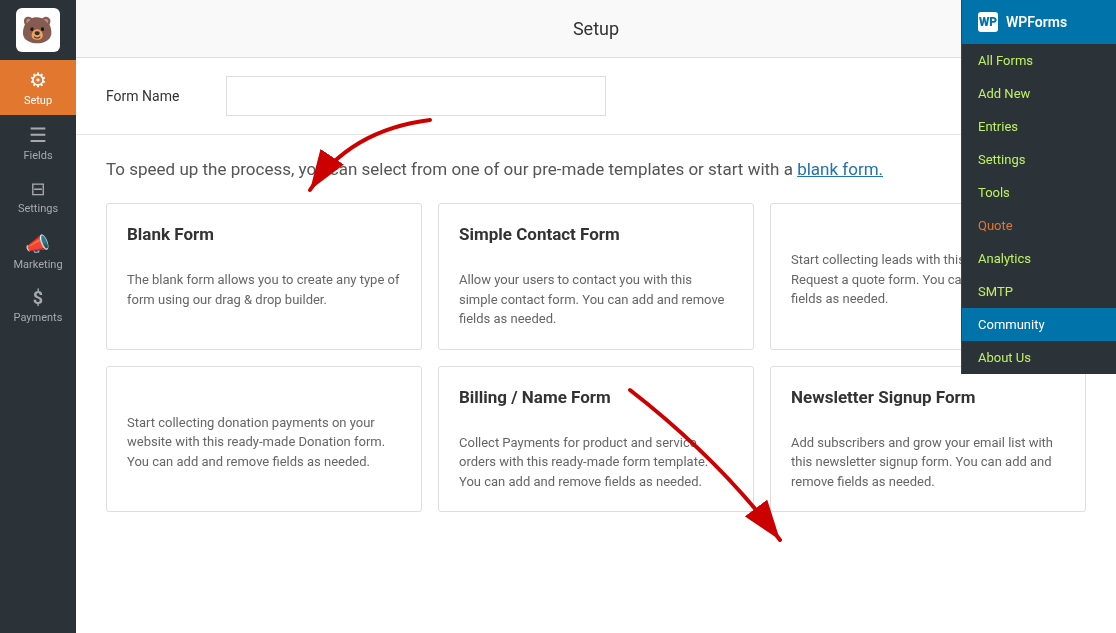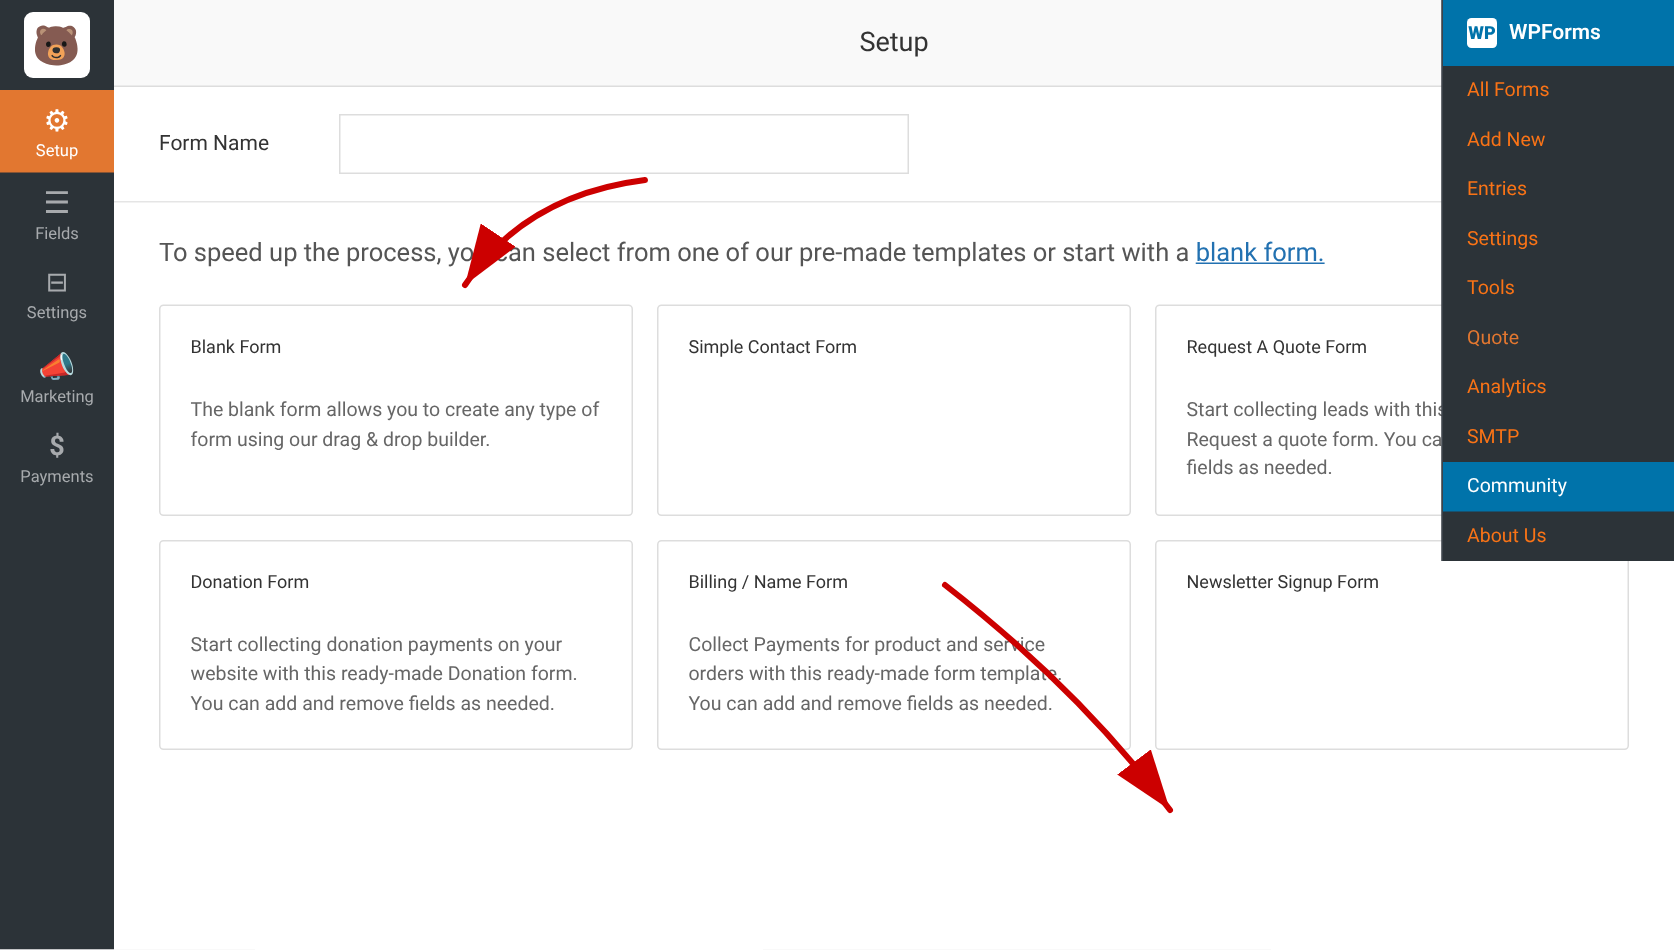--- a/index.html
+++ b/index.html
@@ -130,23 +130,23 @@
       gap: 16px;
     }
     .template-card {
       border: 1px solid #ddd;
       border-radius: 3px;
       padding: 20px;
       background: #fff;
       cursor: pointer;
     }
     .template-card-title {
-      font-size: 12px;
+      font-size: 17px;
       color: #333;
-      font-weight: 400;
+      font-weight: 700;
       margin-bottom: 10px;
     }
     .template-card-desc {
       font-size: 13px;
       color: #666;
       line-height: 1.5;
       margin-top: 26px;
     }
 
     
@@ -177,21 +177,21 @@
       display: flex;
       align-items: center;
       justify-content: center;
       color: #0073aa;
       font-size: 12px;
       font-weight: 900;
     }
     .dropdown-item {
       padding: 9px 16px;
       font-size: 13px;
-      color: #f97316;
+      color: #bef264;
       cursor: pointer;
       border-bottom: none;
     }
     .dropdown-item.active-item {
       color: #e27730;
     }
 
     
     .arrow-annotation {
       position: absolute;
@@ -253,35 +253,35 @@
           <span>To speed up the process, you can select from one of our pre-made templates or start with a</span>
           <a href="#">blank form.</a>
         </p>
         <div class="templates-grid" id="templates-grid">
         <div class="template-card">
       <div class="template-card-title">Blank Form</div>
       <div class="template-card-desc">The blank form allows you to create any type of form using our drag &amp; drop builder.</div>
     </div>
             <div class="template-card">
       <div class="template-card-title">Simple Contact Form</div>
-    </div>
-            <div class="template-card">
-      <div class="template-card-title">Request A Quote Form</div>
+      <div class="template-card-desc">Allow your users to contact you with this simple contact form. You can add and remove fields as needed.</div>
+    </div>
+            <div class="template-card">
       <div class="template-card-desc">Start collecting leads with this pre-made Request a quote form. You can add and remove fields as needed.</div>
     </div>
             <div class="template-card">
-      <div class="template-card-title">Donation Form</div>
       <div class="template-card-desc">Start collecting donation payments on your website with this ready-made Donation form. You can add and remove fields as needed.</div>
     </div>
             <div class="template-card">
       <div class="template-card-title">Billing / Name Form</div>
       <div class="template-card-desc">Collect Payments for product and service orders with this ready-made form template. You can add and remove fields as needed.</div>
     </div>
             <div class="template-card">
       <div class="template-card-title">Newsletter Signup Form</div>
+      <div class="template-card-desc">Add subscribers and grow your email list with this newsletter signup form. You can add and remove fields as needed.</div>
     </div>
           </div>
       </div>
     </div>
   </div>
 
   <div class="dropdown-menu">
     <div class="dropdown-header">
       <div class="dropdown-header-icon">WP</div>
       <span>WPForms</span>

